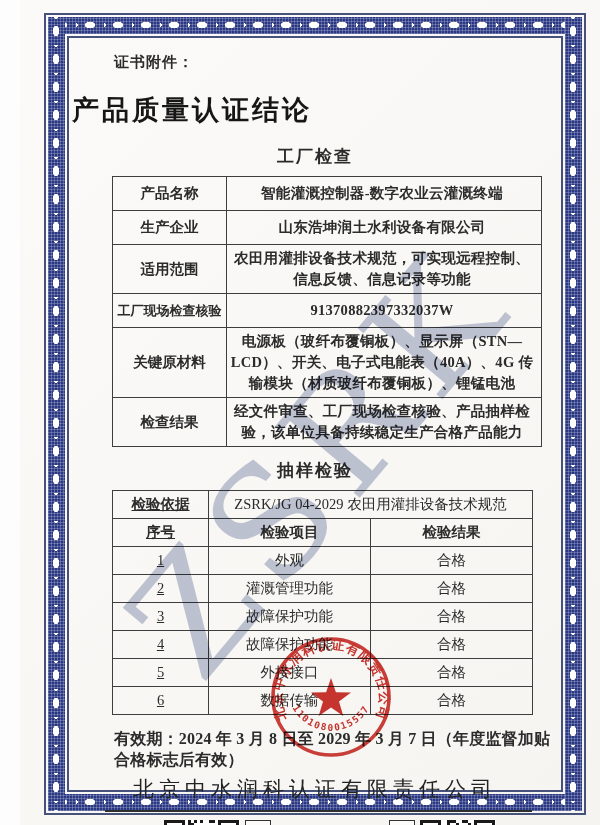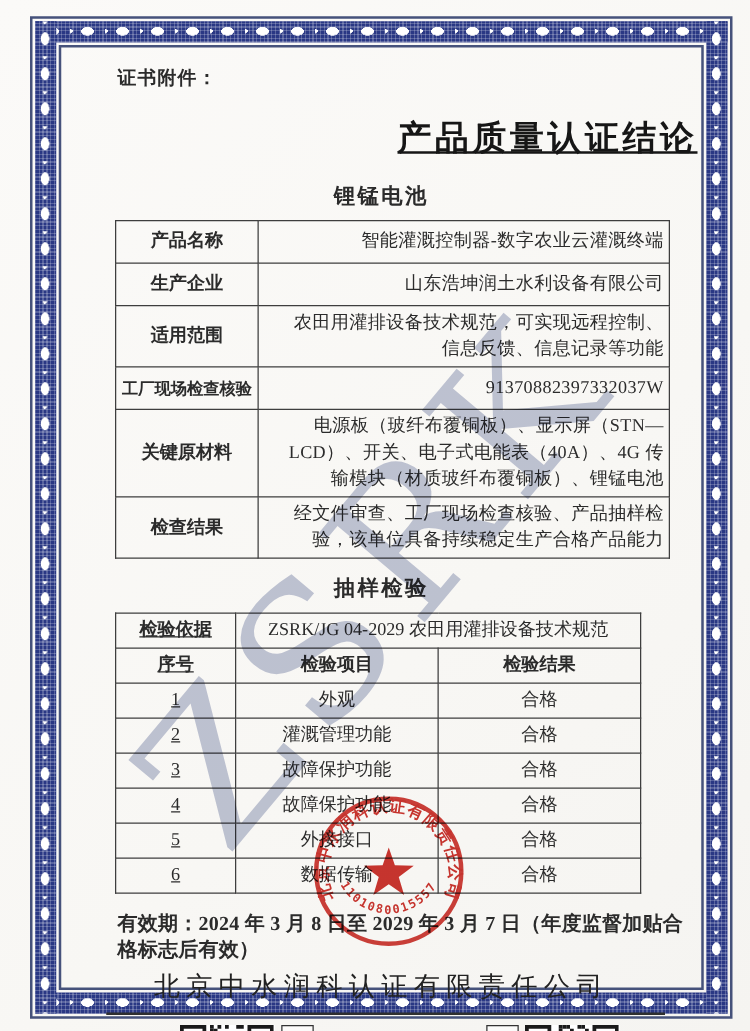--- a/index.html
+++ b/index.html
@@ -1,21 +1,21 @@
 <!DOCTYPE html>
 <html><head>
 <meta charset="utf-8">
 <style>
   html,body{margin:0;padding:0;}
   body{
     width:600px;height:825px;background:#fdfdfd;
     font-family:"Liberation Serif","DejaVu Serif",serif;
     color:#2b2b2b;position:relative;overflow:hidden;
   }
-  .sheet{position:absolute;inset:0;background:linear-gradient(135deg,#fbfaf8 0%,#f8f7f4 60%,#f5f4f1 100%);}
+  .sheet{position:absolute;inset:0;background:linear-gradient(135deg,#fbfaf8 0%,#f8f7f4 60%,#f5f4f1 100%);margin-left:20px;}
 
   
   .frame{position:absolute;top:13px;left:24px;right:14px;bottom:10px;border:2px solid #46527b;}
   .band{position:absolute;background-color:#2a3884;}
   .band.h{left:2px;right:2px;height:17px;
     background-image:
       radial-gradient(ellipse 9px 6px at 14px 8px,#fff 55%,rgba(255,255,255,0) 58%),
       radial-gradient(ellipse 4px 3px at 0px 8px,#fff 55%,rgba(255,255,255,0) 58%),
       repeating-linear-gradient(0deg,rgba(255,255,255,.22) 0 1px,transparent 1px 3px),
       repeating-linear-gradient(90deg,rgba(255,255,255,.22) 0 1px,transparent 1px 3px);
@@ -27,29 +27,29 @@
       repeating-linear-gradient(0deg,rgba(255,255,255,.22) 0 1px,transparent 1px 3px),
       repeating-linear-gradient(90deg,rgba(255,255,255,.22) 0 1px,transparent 1px 3px);
     background-size:17px 28px,17px 28px,auto,auto;}
   .band.top{top:2px;} .band.bottom{bottom:2px;}
   .band.left{left:2px;} .band.right{right:2px;}
   .innerline{position:absolute;top:21px;left:21px;right:21px;bottom:21px;border:2px solid #46527b;}
 
   
   .content{position:absolute;top:36px;left:52px;right:42px;bottom:26px;z-index:2;}
   .attach{margin:17px 0 0 42px;font-size:15px;font-weight:bold;letter-spacing:1px;}
-  .title{margin:20px 0 0 0;text-align:right;font-family:"Liberation Sans","DejaVu Sans",sans-serif;
-    font-size:27px;font-weight:bold;letter-spacing:3px;color:#161616;text-decoration:underline;}
+  .title{margin:20px 0 0 0;text-align:left;font-family:"Liberation Sans","DejaVu Sans",sans-serif;
+    font-size:27px;font-weight:bold;letter-spacing:3px;color:#161616;}
   .sec{margin:17px 0 8px 0;text-align:center;font-size:17px;font-weight:bold;letter-spacing:2px;}
   .sec2{margin-top:12px;}
 
   table{border-collapse:collapse;margin-left:40px;width:421px;table-layout:fixed;}
   td{border:1px solid #3e3e3e;font-size:14.5px;line-height:21px;padding:3px 4px;vertical-align:middle;}
   .t1 .lbl{width:111px;text-align:center;font-weight:600;padding:6px 1px;}
-  .t1 .val{width:310px;text-align:right;padding-left:14px;letter-spacing:.3px;}
+  .t1 .val{width:310px;text-align:center;padding-left:0;letter-spacing:.3px;font-weight:bold;}
   .t1 .small{font-size:13px;letter-spacing:0;}
   .t2 td{text-align:center;}
   .t2 .c1{width:87px;text-decoration:underline;} .t2 .c2{width:235px;} .t2 .c3{width:99px;}
   .t2 .hdr{font-weight:600;}
 
   .validity{margin:14px 0 0 42px;font-size:16px;font-weight:600;letter-spacing:.2px;}
   .company{margin-top:4px;text-align:center;font-size:21px;letter-spacing:5px;font-weight:500;color:#222;}
   .rule{margin:7px 26px 0 33px;height:2px;background:#2f2f2f;}
 
   .footer{margin:8px 14px 0 26px;display:flex;justify-content:space-between;align-items:flex-start;}
@@ -80,21 +80,21 @@
     <div class="band h bottom"></div>
     <div class="band v left"></div>
     <div class="band v right"></div>
     <div class="innerline"></div>
   </div>
 
   <div class="content">
 
     <div class="attach">证书附件：</div>
     <div class="title">产品质量认证结论</div>
-    <div class="sec">锂锰电池</div>
+    <div class="sec">工厂检查</div>
 
     <table class="t1">
       <tbody>
           <tr>
         <td class="lbl">产品名称</td>
         <td class="val">智能灌溉控制器-数字农业云灌溉终端</td>
       </tr>
       <tr>
         <td class="lbl">生产企业</td>
         <td class="val">山东浩坤润土水利设备有限公司</td>

